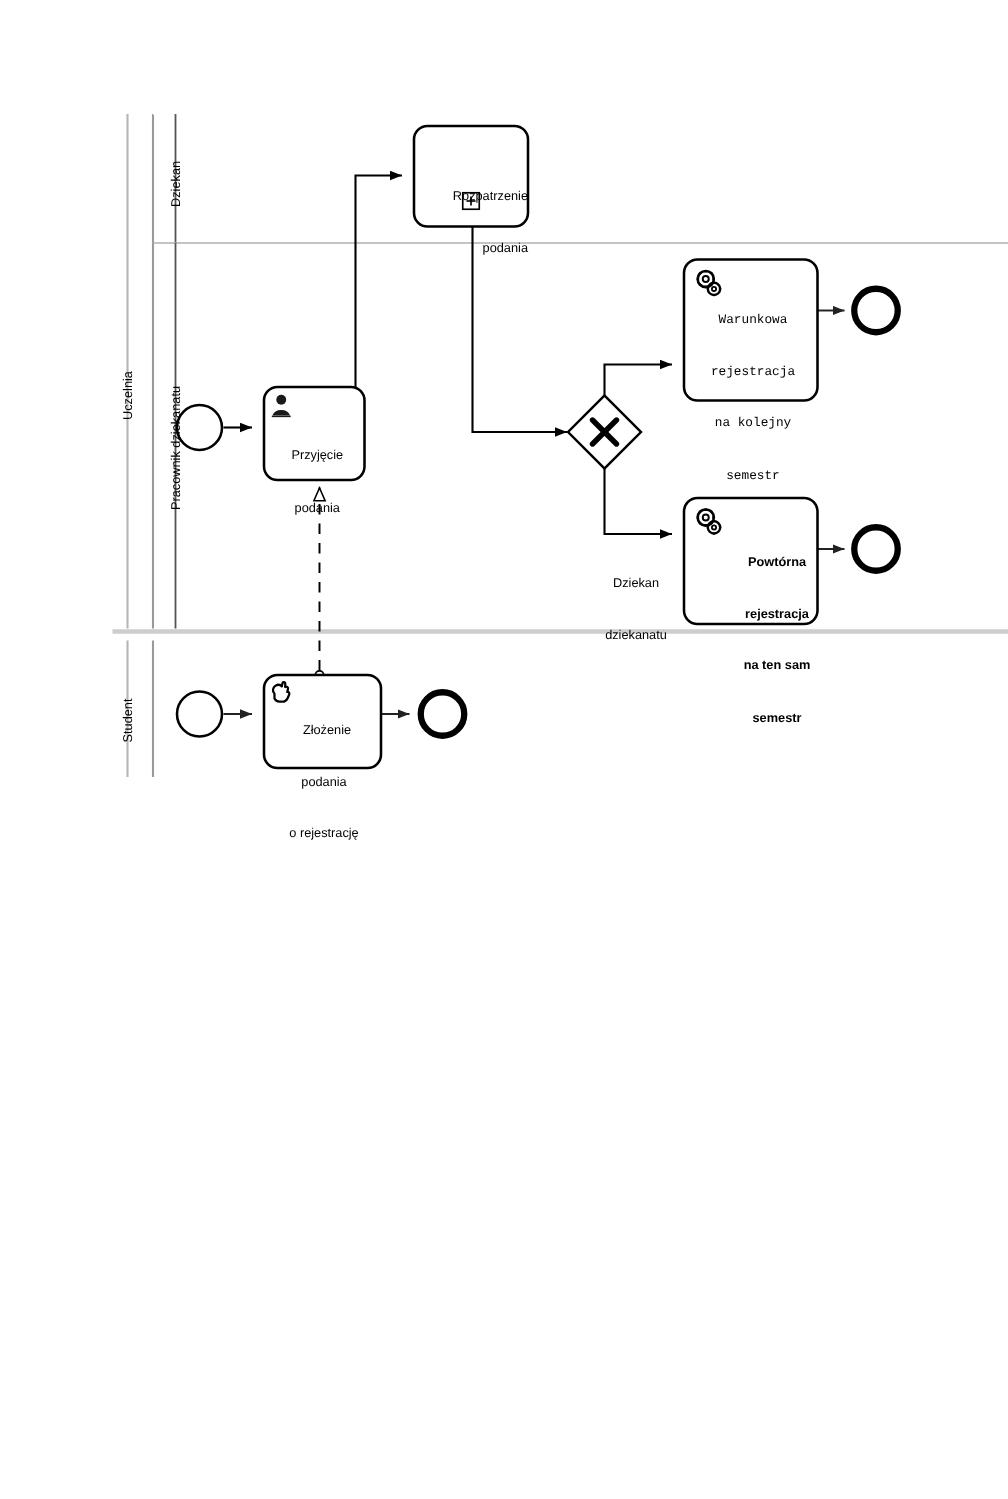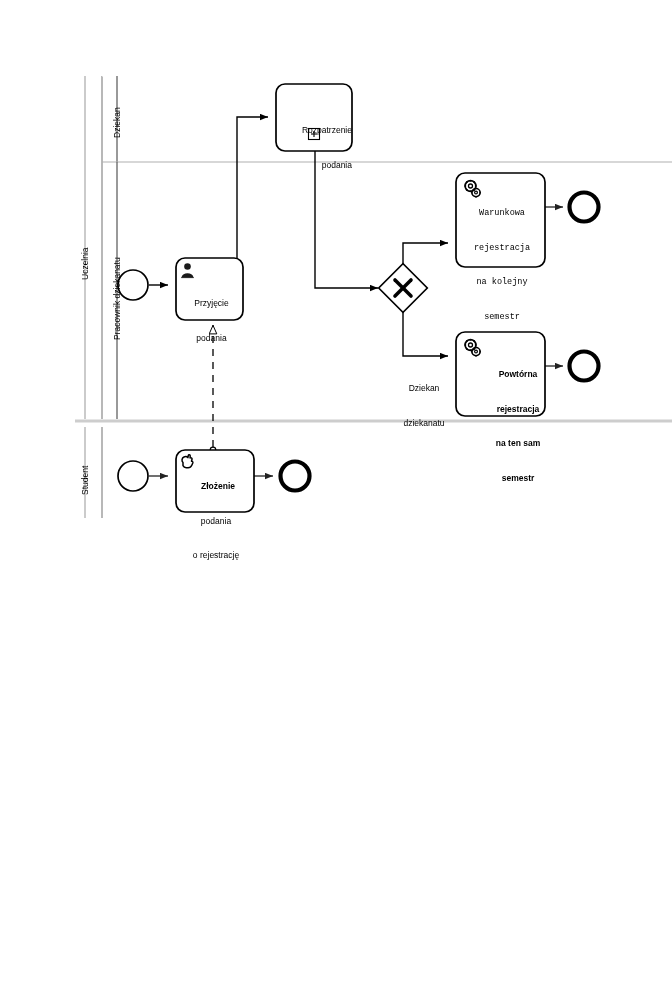--- a/index.html
+++ b/index.html
@@ -249,21 +249,21 @@
 </div>
 
 <div class="task-text" style="left:475px; top:346px; width:86px;font-weight:bold;">
   <div>Powtórna</div>
   <div>rejestracja</div>
   <div>na ten sam</div>
   <div>semestr</div>
 </div>
 
 <div class="task-text" style="left:178px; top:458px; width:76px;">
-  <div style="padding-left:4px;font-weight:bold;">Złożenie</div>
+  <div style="padding-left:4px;">Złożenie</div>
   <div>podania</div>
   <div>o rejestrację</div>
 </div>
 
 <div class="task-text" style="left:385px; top:360px; width:78px;">
   <div>Dziekan</div>
   <div>dziekanatu</div>
 </div>
 
 </body></html>

